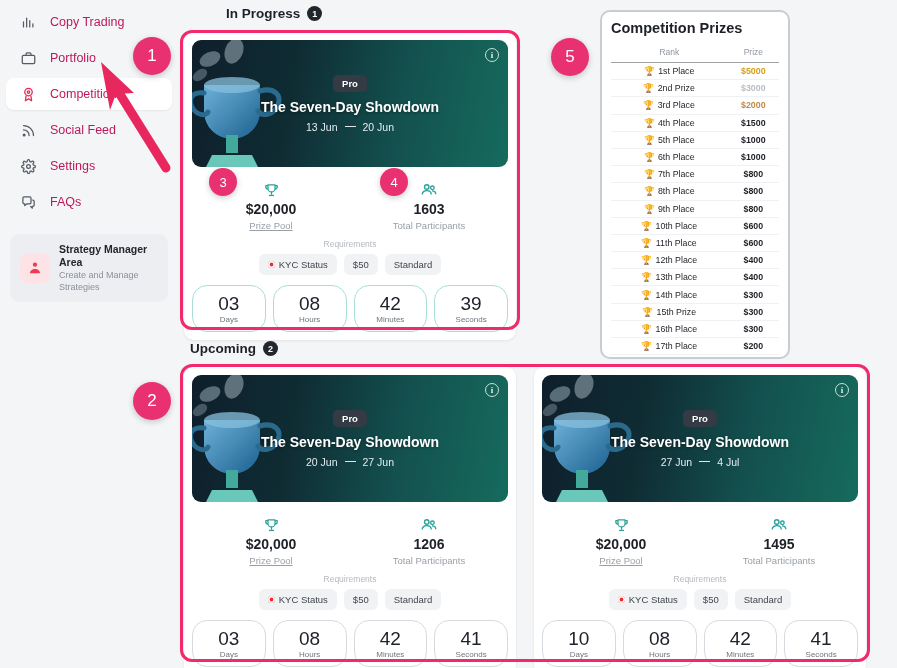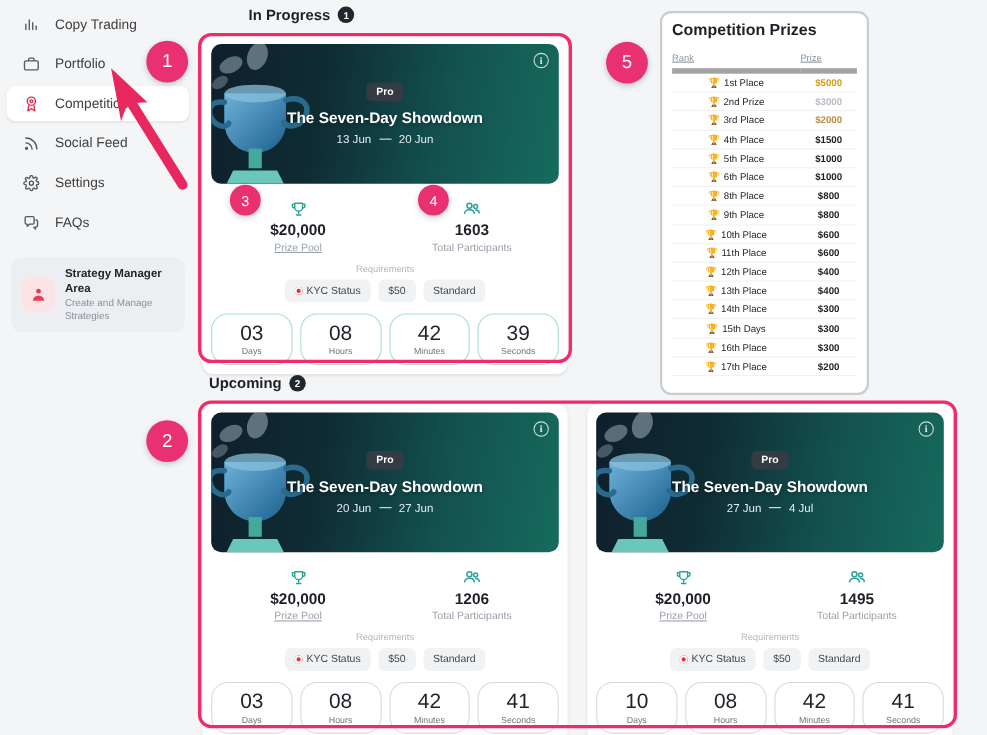--- a/index.html
+++ b/index.html
@@ -16,21 +16,21 @@
     position: absolute; left: 0; top: 0;
     width: 178px; height: 668px;
     background: #f4f5f7;
     padding-top: 2px;
   }
   .nav-item {
     display: flex; align-items: center;
     height: 32px; margin: 0 6px 0 6px;
     padding-left: 12px;
     border-radius: 8px;
-    color: #404040; font-size: 12.5px;
+    color: #be185d; font-size: 12.5px;
   }
   .nav-item.active { background: #ffffff; box-shadow: 0 1px 2px rgba(0,0,0,.06); }
   .nav-icon {
     width: 20px; height: 20px; margin-right: 12px;
     display: flex; align-items: center; justify-content: center;
     color: #555a63;
   }
   .nav-item.active .nav-icon { color: #e8264f; }
   .nav-icon svg { display: block; }
 
@@ -166,23 +166,22 @@
     background: #fff;
     border: 2px solid #c9ccd1;
     border-radius: 10px;
     padding: 8px 9px 0 9px;
     overflow: hidden;
   }
   .prizes h2 { font-size: 14.5px; color: #1d2026; margin-bottom: 7px; }
   .ptable { width: 100%; border-collapse: collapse; }
   .ptable th {
     font-size: 8.5px; font-weight: normal; color: #8e96a1;
-    padding: 4px 0 5px 0; text-align: left;
-    border-bottom: 5px solid #a3a3a3;
-    text-decoration: underline;
+    padding: 4px 0 5px 0; text-align: center;
+    border-bottom: 1px solid #a3a3a3;
   }
   .ptable td {
     font-size: 8.8px; color: #1d2026;
     padding: 3.1px 0; text-align: center;
     border-bottom: 1px solid #f0f1f3;
   }
   .ptable td.rank { font-weight: normal; }
   .ptable td.prize { font-weight: bold; }
   .tro { margin-right: 3px; }
   .g1 { color: #d4a017; } .g2 { color: #a8adb4; } .g3 { color: #bf8a4a; }
@@ -591,20 +590,24 @@
             </tr>
             <tr>
               <td class="rank"><span class="tro ">🏆</span><span>5th Place</span></td>
               <td class="prize">$1000</td>
             </tr>
             <tr>
               <td class="rank"><span class="tro ">🏆</span><span>6th Place</span></td>
               <td class="prize">$1000</td>
             </tr>
             <tr>
+              <td class="rank"><span class="tro ">🏆</span><span>7th Place</span></td>
+              <td class="prize">$800</td>
+            </tr>
+            <tr>
               <td class="rank"><span class="tro ">🏆</span><span>8th Place</span></td>
               <td class="prize">$800</td>
             </tr>
             <tr>
               <td class="rank"><span class="tro ">🏆</span><span>9th Place</span></td>
               <td class="prize">$800</td>
             </tr>
             <tr>
               <td class="rank"><span class="tro ">🏆</span><span>10th Place</span></td>
               <td class="prize">$600</td>
@@ -619,21 +622,21 @@
             </tr>
             <tr>
               <td class="rank"><span class="tro ">🏆</span><span>13th Place</span></td>
               <td class="prize">$400</td>
             </tr>
             <tr>
               <td class="rank"><span class="tro ">🏆</span><span>14th Place</span></td>
               <td class="prize">$300</td>
             </tr>
             <tr>
-              <td class="rank"><span class="tro ">🏆</span><span>15th Days</span></td>
+              <td class="rank"><span class="tro ">🏆</span><span>15th Prize</span></td>
               <td class="prize">$300</td>
             </tr>
             <tr>
               <td class="rank"><span class="tro ">🏆</span><span>16th Place</span></td>
               <td class="prize">$300</td>
             </tr>
             <tr>
               <td class="rank"><span class="tro ">🏆</span><span>17th Place</span></td>
               <td class="prize">$200</td>
             </tr>

